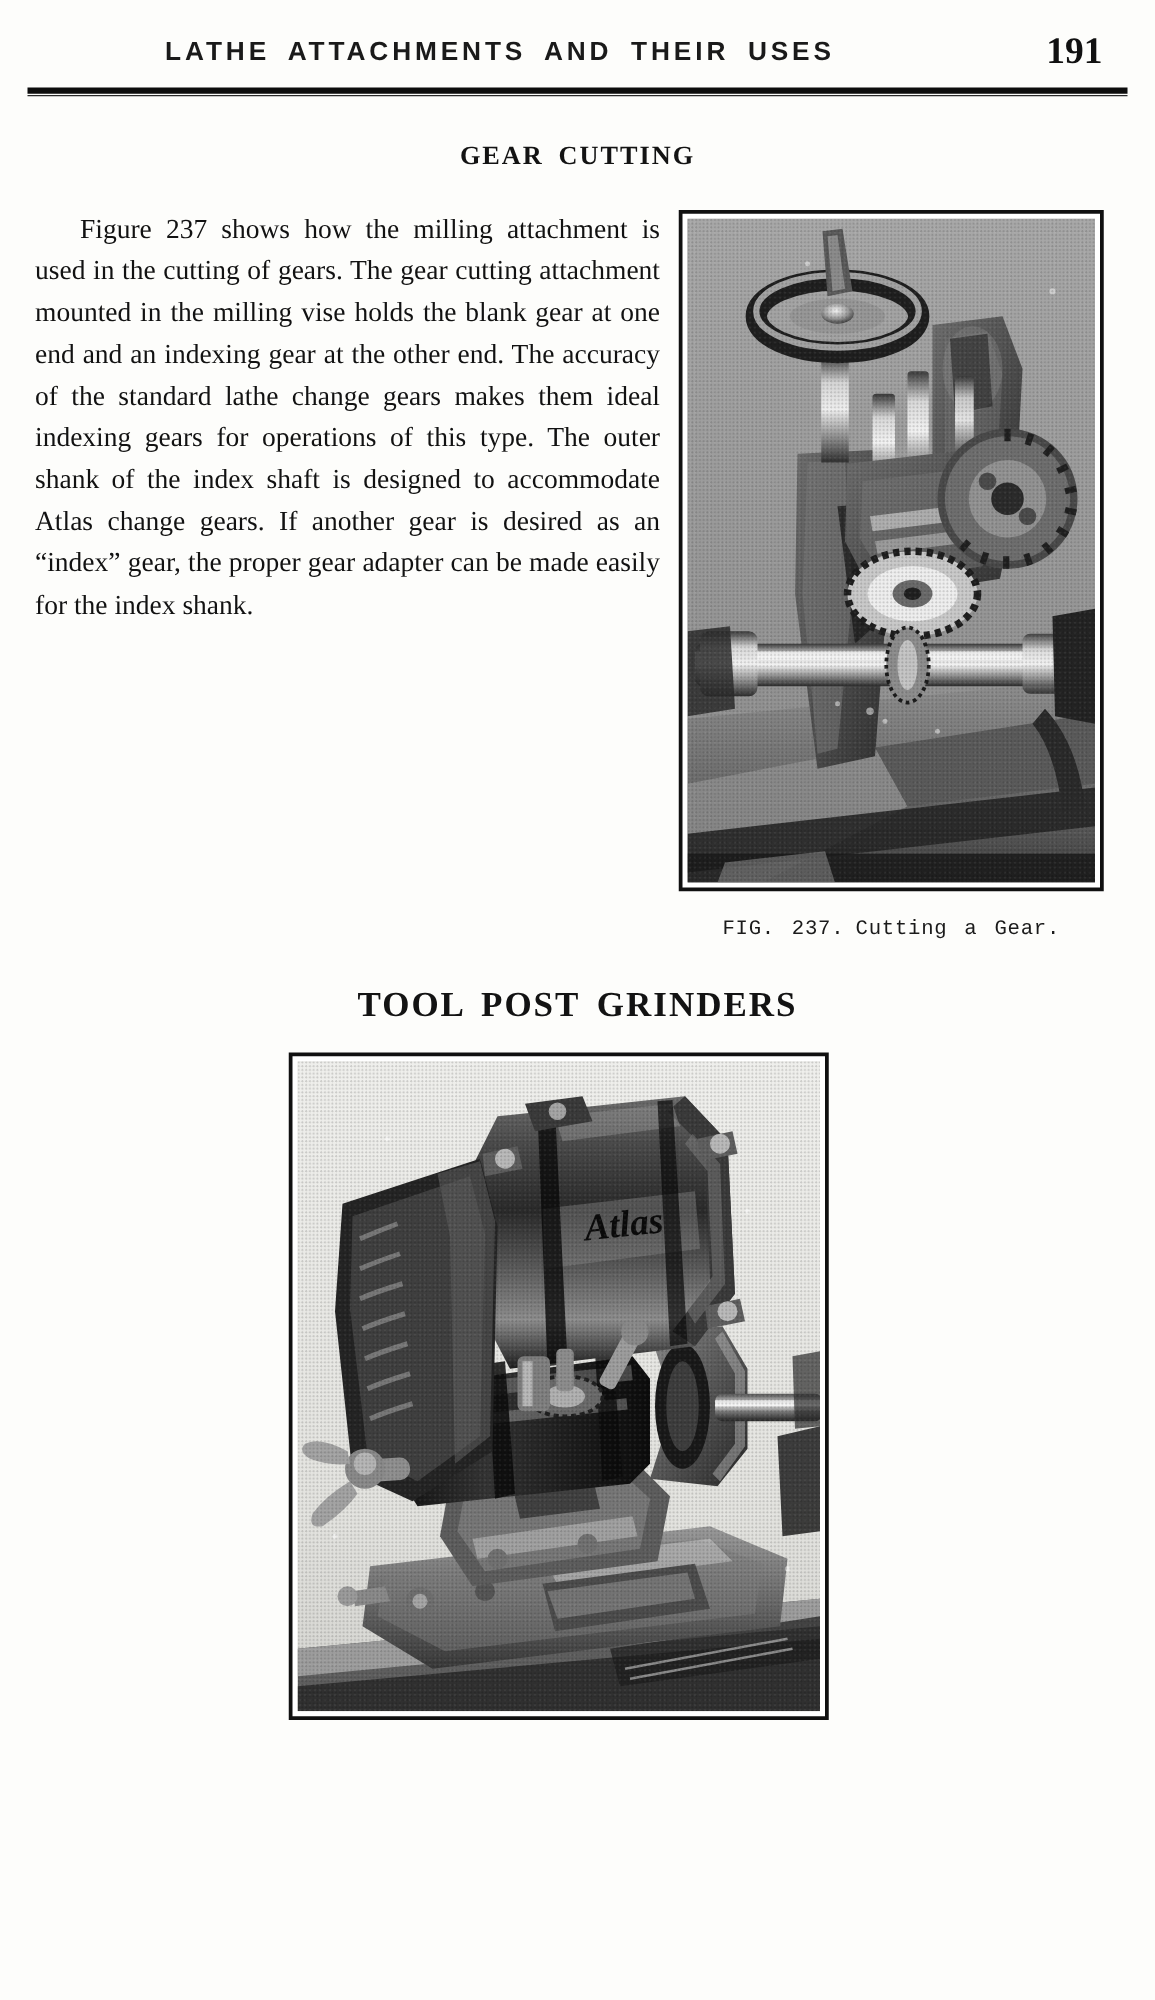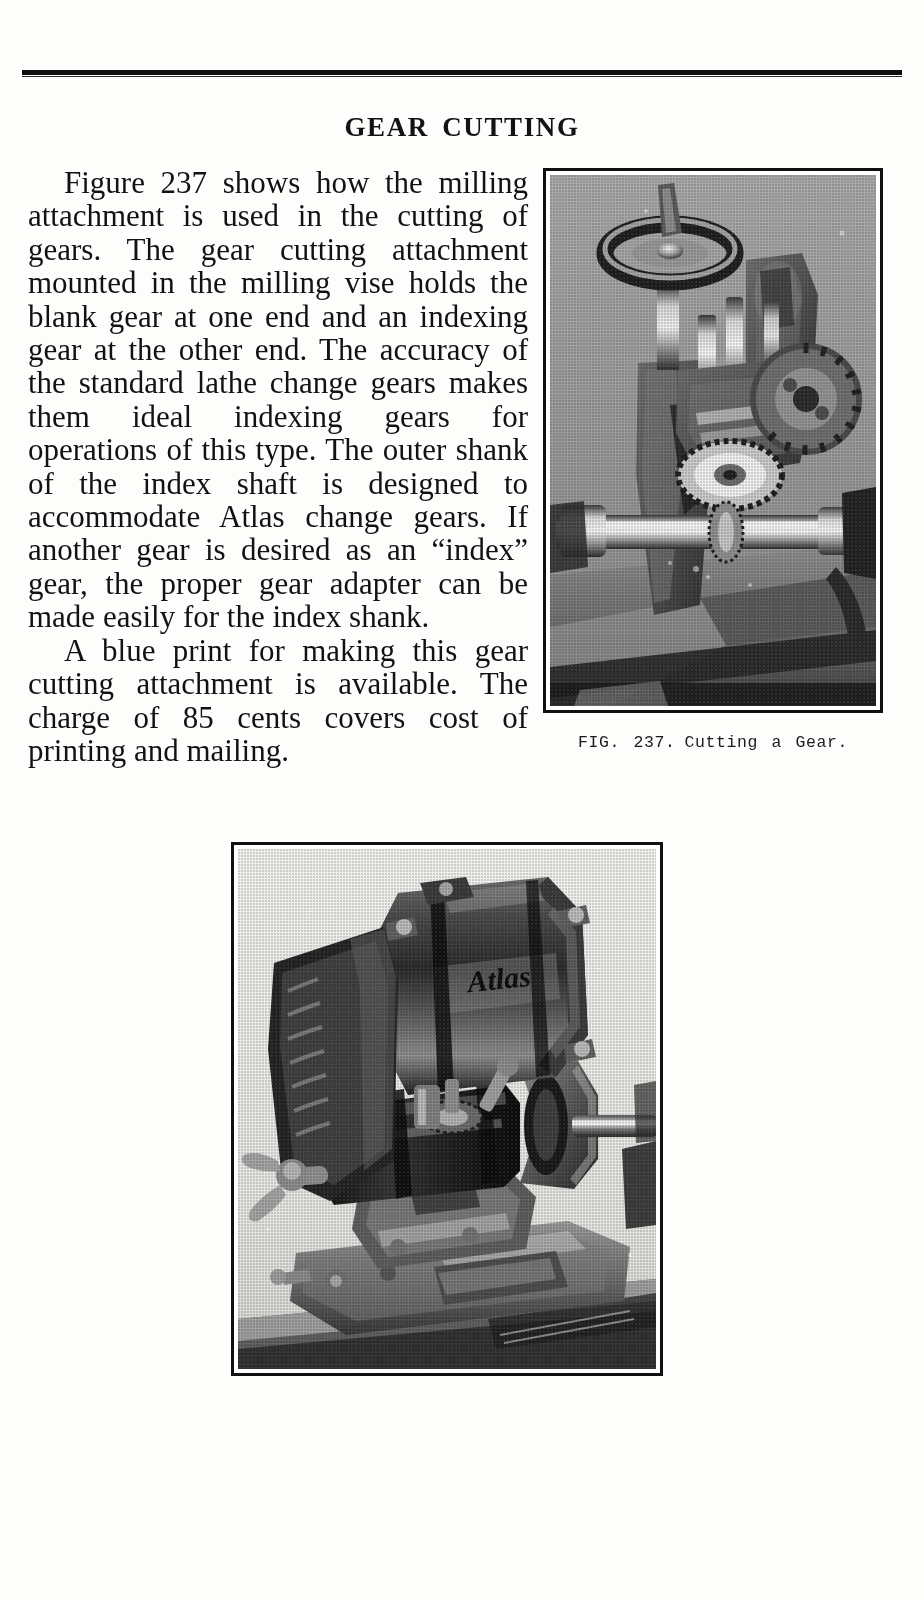--- a/index.html
+++ b/index.html
@@ -68,36 +68,36 @@
     height: 1px;
     background: #2a2a2a;
   }
 
   
   .section-heading {
     position: absolute;
     width: 924px;
     text-align: center;
     font-family: "Liberation Serif", "DejaVu Serif", serif;
-    font-size: 27px;
+    font-size: 21px;
     font-weight: 700;
     letter-spacing: 1.6px;
     word-spacing: 5px;
     color: #131313;
   }
   #heading-gear-cutting { left: 0; top: 112px; }
   #heading-tool-post { left: 0; top: 789px; font-size: 28px; }
 
   
   .col-left {
     position: absolute;
     left: 28px;
     top: 166px;
     width: 500px;
-    font-size: 31px;
+    font-size: 22px;
     line-height: 33.4px;
     text-align: justify;
     text-justify: inter-word;
     color: #121212;
     hyphens: none;
   }
   .col-left p { margin: 0; }
   .col-left p + p { margin-top: 0px; }
   .indent { display: inline-block; width: 36px; }
 
@@ -165,28 +165,31 @@
       radial-gradient(circle at 1px 1px, rgba(0,0,0,.30) .7px, transparent 1px),
       radial-gradient(circle at 2px 3px, rgba(255,255,255,.22) .6px, transparent 1px);
     background-size: 3px 3px, 4px 4px;
   }
 </style>
 </head>
 <body>
 
 <div class="page">
 
+  <div class="running-head">
+    <div class="running-head-title">LATHE ATTACHMENTS AND THEIR USES</div>
+    <div class="running-head-folio">191</div>
+  </div>
   <div class="head-rule"></div>
   <div class="head-rule-thin"></div>
 
   <div class="section-heading" id="heading-gear-cutting">GEAR CUTTING</div>
 
   <div class="col-left">
     <p><span class="indent"></span><span>Figure 237 shows how the milling attachment is used in the cutting of gears.  The gear cutting attachment mounted in the milling vise holds the blank gear at one end and an indexing gear at the other end.  The accuracy of the standard lathe change gears makes them ideal indexing gears for operations of this type.  The outer shank of the index shaft is designed to accommodate Atlas change gears. If another gear is desired as an “index” gear, the proper gear adapter can be made easily for the index shank.</span></p>
-    <p><span class="indent"></span><span>A blue print for making this gear cutting attachment is available.  The charge of 85 cents covers cost of printing and mailing.</span></p>
   </div>
 
   <div class="figure-frame" id="figure-237-frame">
     <div class="photo">
       <svg viewBox="0 0 326 531" preserveAspectRatio="none" width="100%" height="100%">
         <defs>
           <linearGradient id="g237bg" x1="0" y1="0" x2="0" y2="1">
             <stop offset="0%" stop-color="#a8a8a8"></stop>
             <stop offset="45%" stop-color="#9a9a9a"></stop>
             <stop offset="100%" stop-color="#8a8a8a"></stop>
@@ -309,20 +312,21 @@
         </g>
       </svg>
       <div class="grain"></div>
     </div>
   </div>
 
   <div class="caption" id="caption-237">
     <span>FIG. 237.</span><span class="cap-sp"></span><span>Cutting a Gear.</span>
   </div>
 
+  <div class="section-heading" id="heading-tool-post">TOOL POST GRINDERS</div>
 
   <div class="figure-frame" id="figure-238-frame">
     <div class="photo" style="background:#e9e9e6;">
       <svg viewBox="0 0 418 520" preserveAspectRatio="none" width="100%" height="100%">
         <defs>
           <linearGradient id="bg238" x1="0" y1="0" x2="0" y2="1">
             <stop offset="0%" stop-color="#efefec"></stop>
             <stop offset="70%" stop-color="#e3e3df"></stop>
             <stop offset="100%" stop-color="#d2d2ce"></stop>
           </linearGradient>

